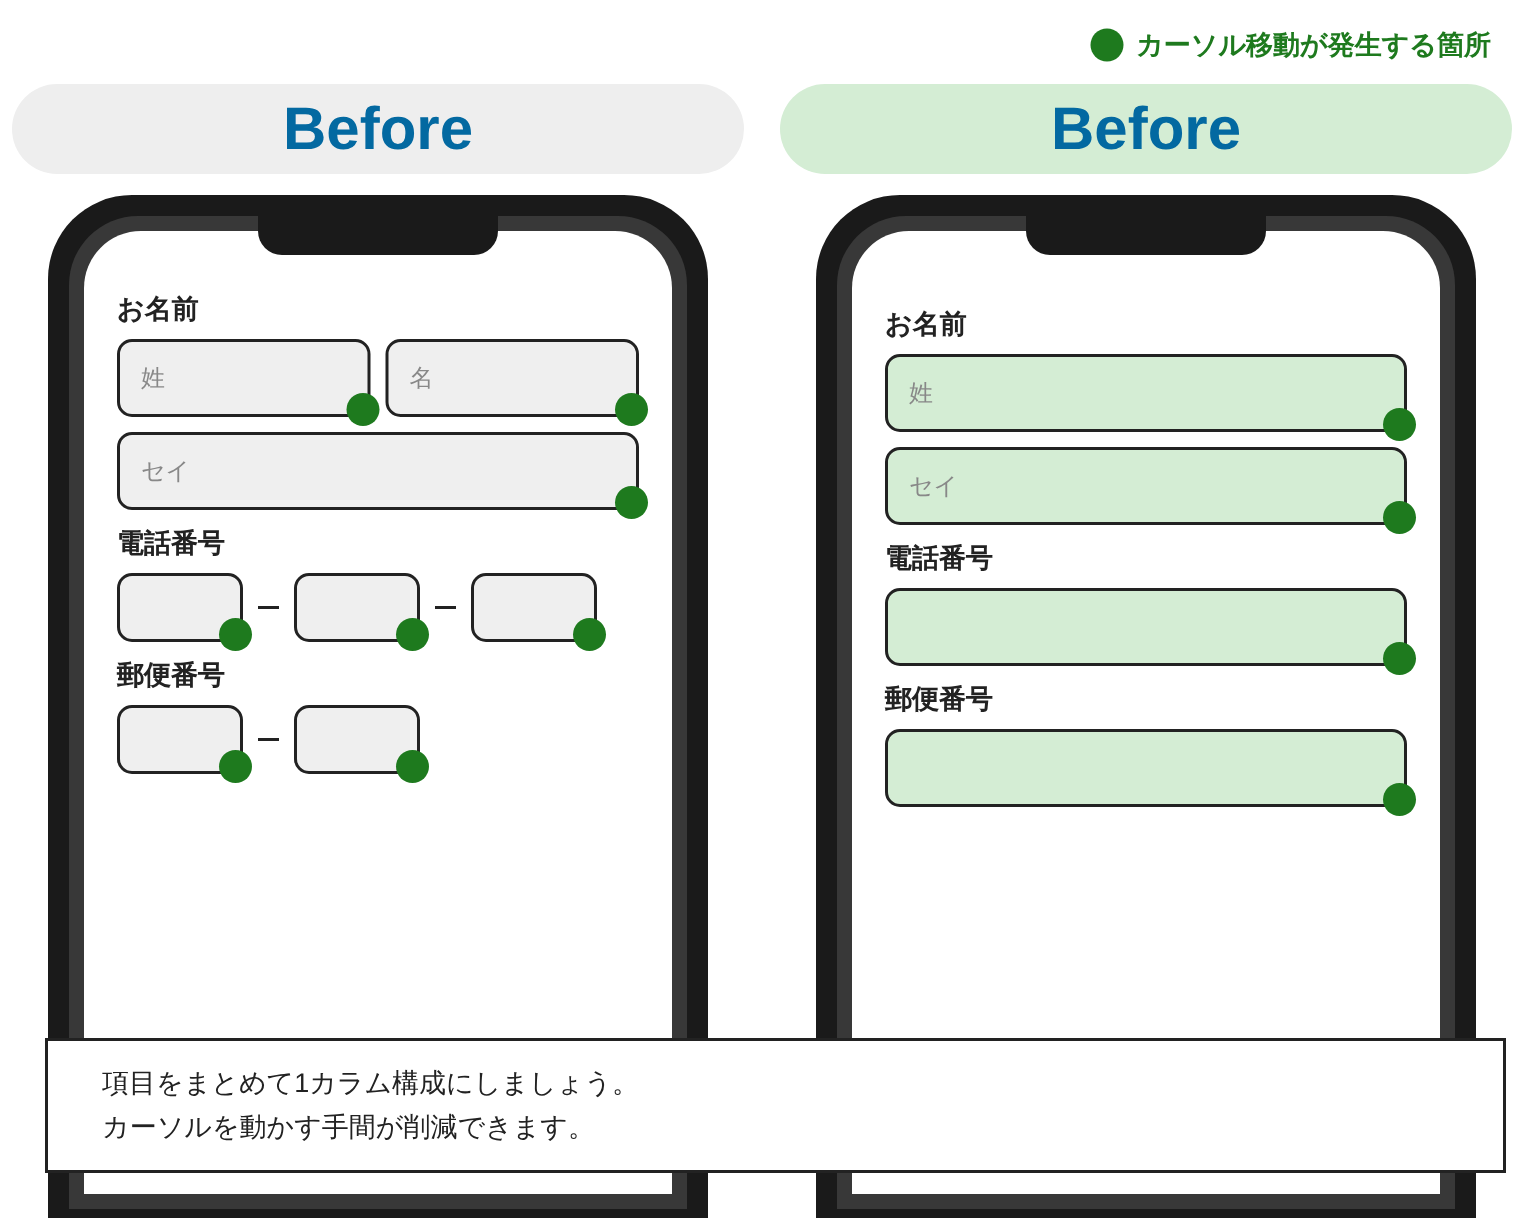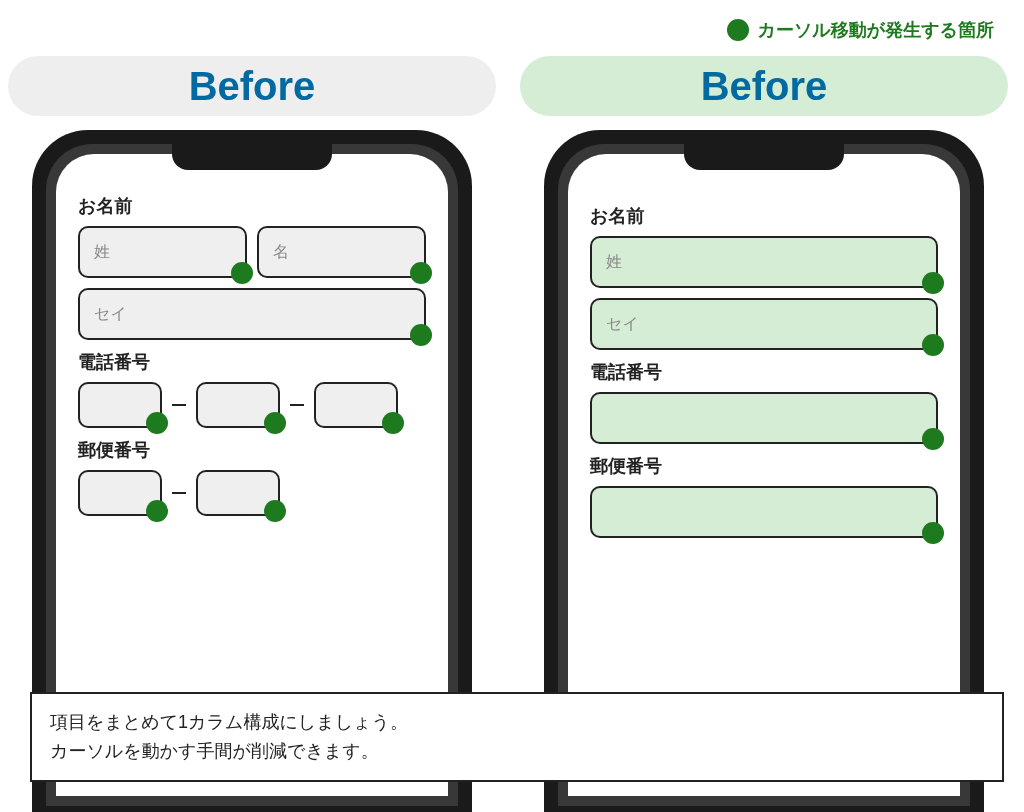--- a/index.html
+++ b/index.html
@@ -152,21 +152,21 @@
   }
   .phone-after .screen .section-label { margin-top: 10px; }
 
   .caption-box {
     position: absolute;
     left: 30px;
     right: 20px;
     top: 692px;
     border: 2px solid #222;
     background: #fff;
-    padding: 14px 18px;
+    padding: 14px 36px;
     font-size: 18px;
     line-height: 1.6;
     color: #222;
   }
 </style>
 </head>
 <body>
 
 <div class="legend">
   <span class="legend-dot"></span>

